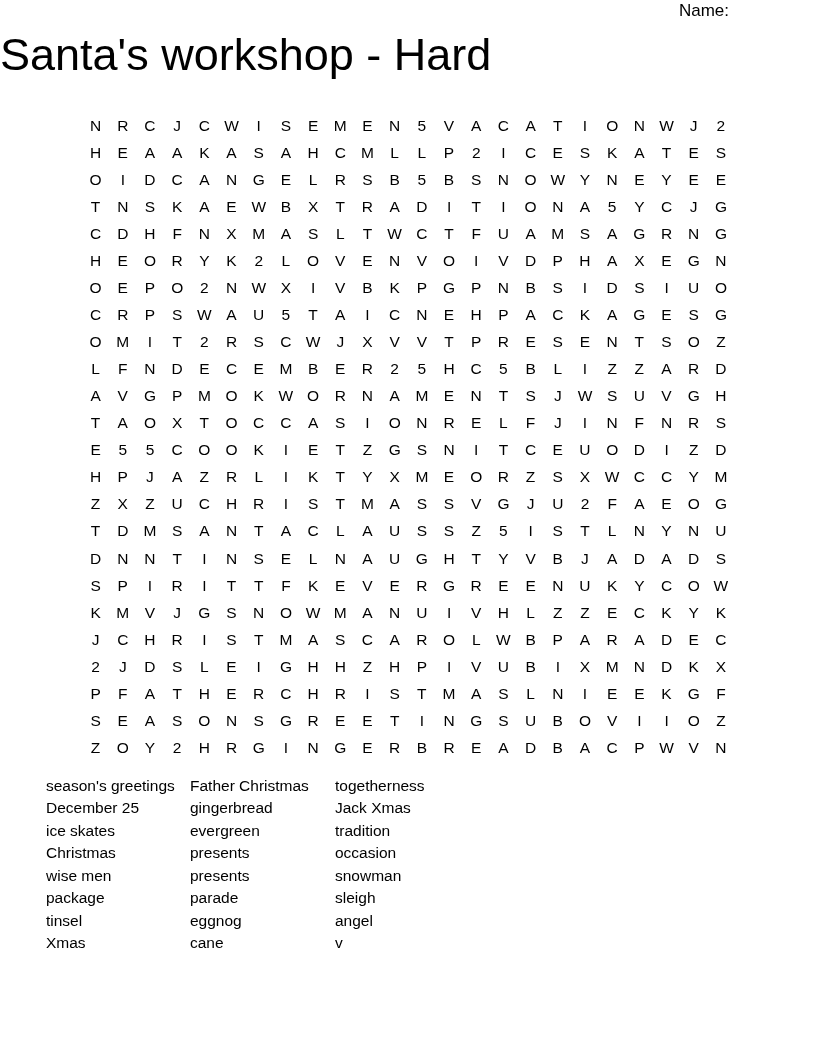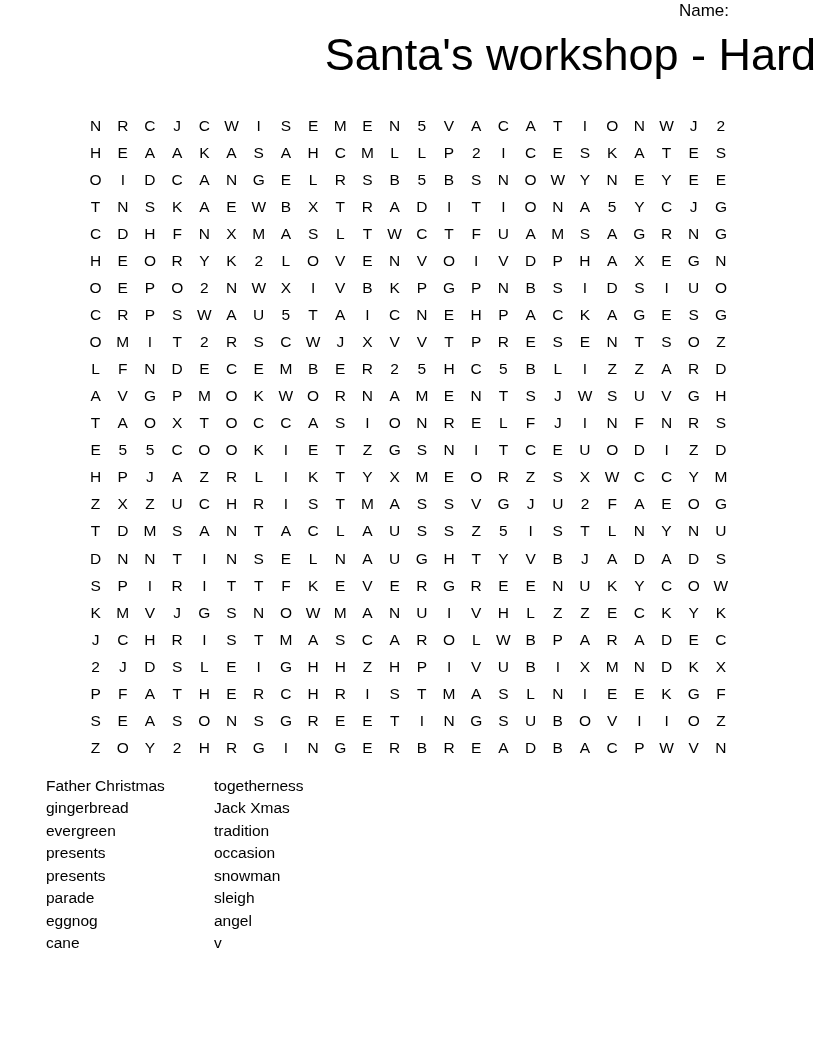--- a/index.html
+++ b/index.html
@@ -34,21 +34,21 @@
     margin-left: 13px;
     height: 15px;
     border-bottom: 2px solid #222222;
   }
   .title {
     position: absolute;
     left: 0;
     top: 30px;
     width: 816px;
     margin: 0;
-    text-align: right;
+    text-align: left;
     font-size: 45px;
     font-weight: 400;
     line-height: 50px;
     letter-spacing: 0;
   }
   .grid {
     position: absolute;
     left: 82px;
     top: 112px;
     display: grid;
@@ -66,21 +66,21 @@
     position: absolute;
     left: 46px;
     top: 775px;
     display: flex;
   }
   .word-col {
     width: 145px;
     flex: 0 0 auto;
   }
   .word-col:first-child { width: 144px; }
-  .word-col:last-child { width: auto; margin-left: 24px; }
+  .word-col:last-child { width: auto; }
   .word {
     font-size: 15.5px;
     line-height: 22.45px;
     white-space: nowrap;
   }
 </style>
 </head>
 <body>
 
 <div class="name-row">
@@ -663,20 +663,30 @@
     <span class="cell">B</span>
     <span class="cell">A</span>
     <span class="cell">C</span>
     <span class="cell">P</span>
     <span class="cell">W</span>
     <span class="cell">V</span>
     <span class="cell">N</span>
   </div>
 
 <div class="words" id="word-list">
+    <div class="word-col">
+      <div class="word">season's greetings</div>
+      <div class="word">December 25</div>
+      <div class="word">ice skates</div>
+      <div class="word">Christmas</div>
+      <div class="word">wise men</div>
+      <div class="word">package</div>
+      <div class="word">tinsel</div>
+      <div class="word">Xmas</div>
+    </div>
     <div class="word-col">
       <div class="word">Father Christmas</div>
       <div class="word">gingerbread</div>
       <div class="word">evergreen</div>
       <div class="word">presents</div>
       <div class="word">presents</div>
       <div class="word">parade</div>
       <div class="word">eggnog</div>
       <div class="word">cane</div>
     </div>

